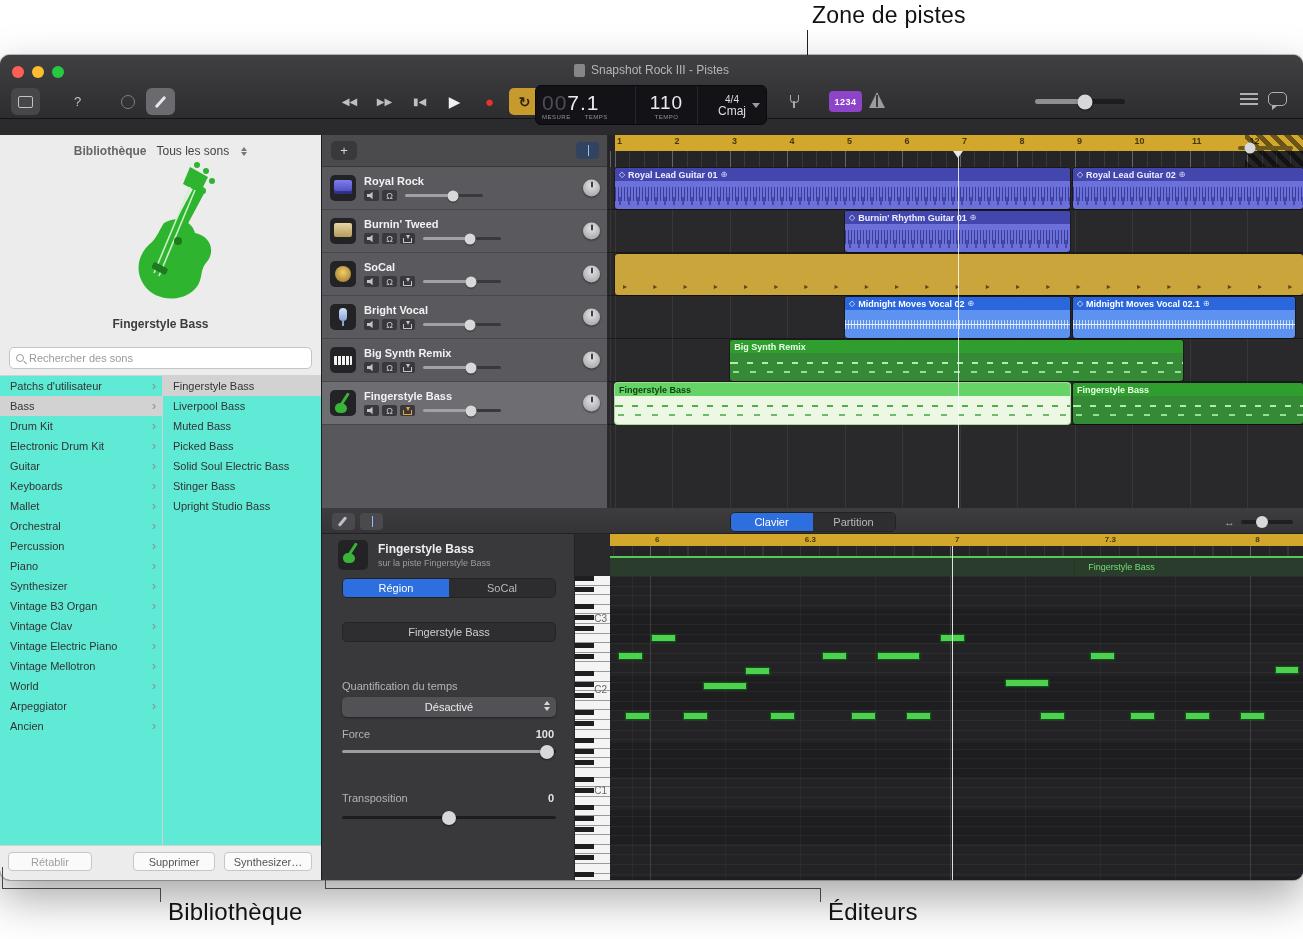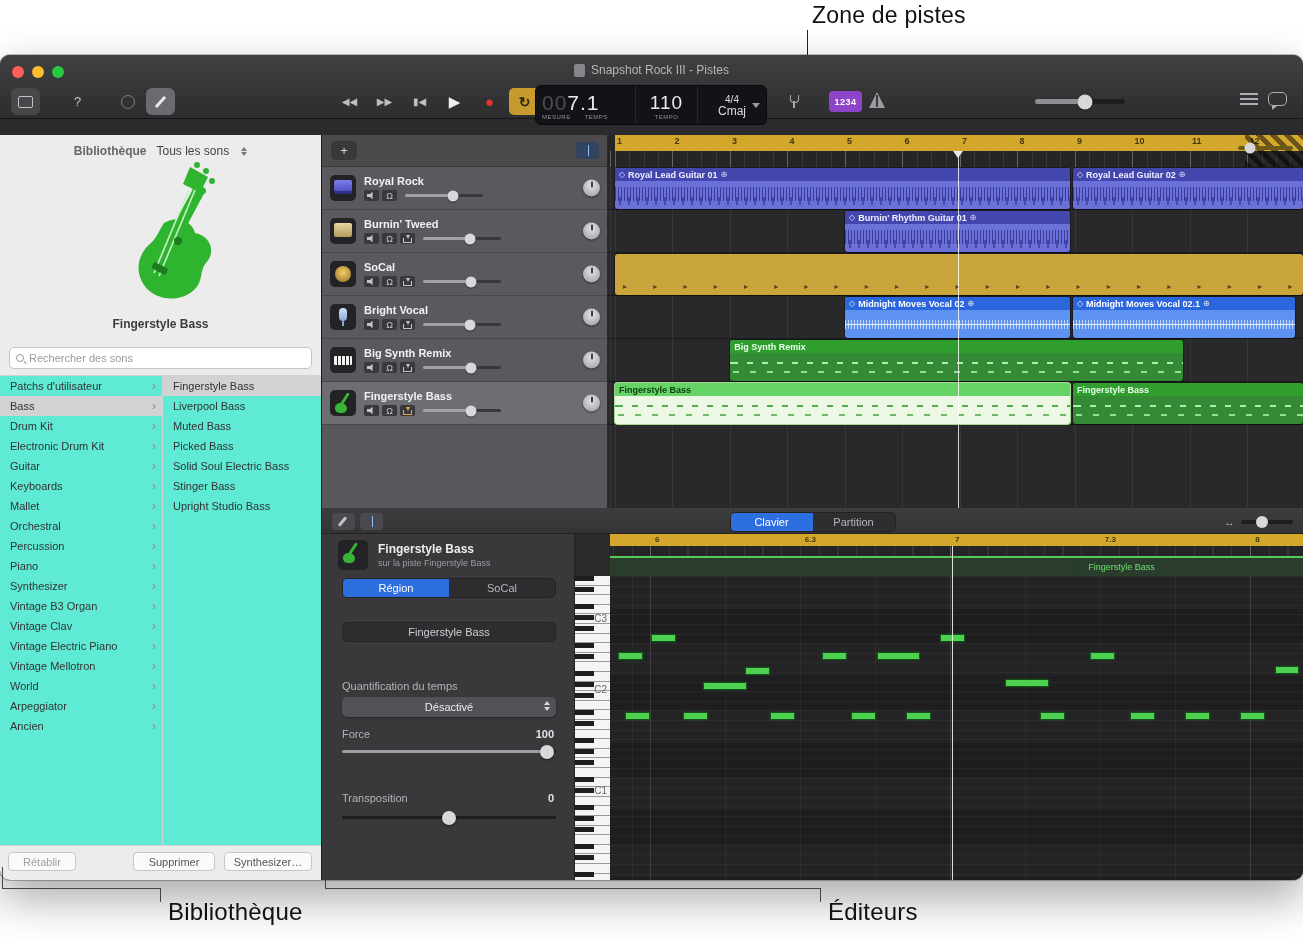--- a/index.html
+++ b/index.html
@@ -111,21 +111,21 @@
               border-bottom:1px solid #d2d2d2; display:flex; background:#5eead4; overflow:hidden; }
   .lib-col-cat { width:163px; border-right:1px solid #d2d2d2; }
   .lib-col-pat { flex:1; }
   .lib-row { height:20px; display:flex; align-items:center; padding:0 6px 0 10px; font-size:11px; color:#333; }
   .lib-row.selected { background:#d2d2d2; }
   .lib-label { flex:1; overflow:hidden; white-space:nowrap; text-overflow:ellipsis; }
   .lib-chevron::after { content:"›"; color:#8a8a8a; font-size:12px; }
   .lib-buttons { position:absolute; bottom:0; left:0; right:0; height:34px; }
   .lib-btn { position:absolute; bottom:9px; height:19px; background:#fafafa; border:1px solid #c6c6c6;
              border-radius:4px; font-size:11px; display:flex; align-items:center; justify-content:center; color:#555; }
-  #btn-revert { left:8px; width:68px; color:#a0a0a0; }
+  #btn-revert { left:8px; width:84px; color:#a0a0a0; }
   #btn-delete { left:133px; width:82px; }
   #btn-save   { right:9px; width:88px; }
 
   
   .workspace { flex:1; display:flex; flex-direction:column; min-width:0; }
   .tracks-pane { height:373px; display:flex; position:relative; flex:none; }
 
   
   .track-headers { width:286px; background:#58585c; border-right:1px solid #2a2a2c; flex:none;
                    display:flex; flex-direction:column; }

